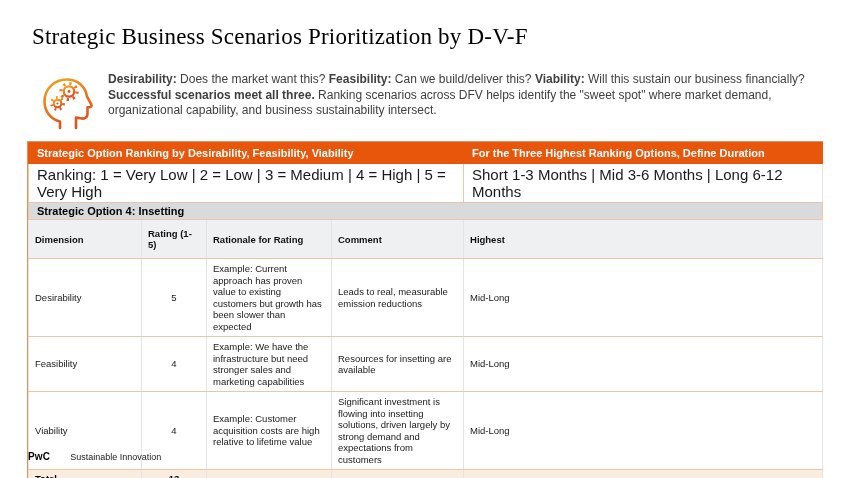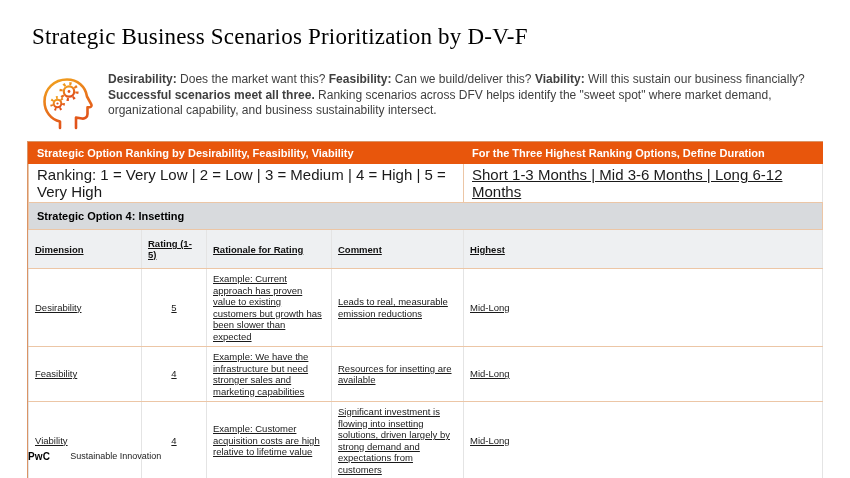--- a/index.html
+++ b/index.html
@@ -26,34 +26,34 @@
   .intro-text { margin-left: 14px; width: 712px; font-size: 12px; line-height: 15.5px; color: #404040; }
   .intro-text b { font-weight: 700; }
 
   
   .table-wrap {
     position: absolute; left: 27px; top: 141px; width: 796px;
     border: 1px solid #DA9466;
   }
   table { border-collapse: collapse; table-layout: fixed; width: 100%; }
   td { vertical-align: middle; border: 1px solid #ECC6A6; overflow: hidden; }
-  td.vgray { border-left-color: #E4E4E4; border-right-color: #E4E4E4; text-decoration: underline; }
+  td.vgray { border-left-color: #E4E4E4; border-right-color: #E4E4E4; }
 
   tr.r-orange { height: 21px; }
   tr.r-orange td {
     background: #E8560C; color: #ffffff;
     font-weight: 700; font-size: 11px; padding: 2px 8px;
     border-color: #E8560C;
   }
   tr.r-orange td.hdr-right { border-left: 1px solid rgba(255,255,255,0.55); margin-top: 19px; }
 
   tr.r-legend { height: 31px; }
   tr.r-legend td { font-size: 15px; color: #1a1a1a; padding: 2px 8px; background: #ffffff; }
 
-  tr.r-band { height: 27px; }
+  tr.r-band { height: 17px; }
   tr.r-band td {
     background: #D8DADD; font-weight: 700; font-size: 11px; color: #000;
     padding: 2px 8px;
   }
 
   tr.r-cols { height: 21px; }
   tr.r-cols td {
     background: #EEF0F2; font-weight: 700; font-size: 9.5px; color: #111;
     padding: 8px 6px;
   }
@@ -64,21 +64,21 @@
   #data-body tr:nth-child(2) { height: 54px; }
   #data-body tr:nth-child(3) { height: 57px; }
 
   tr.r-total { height: 18px; }
   tr.r-total td {
     background: #FAECDE; font-weight: 700; font-size: 9.5px; padding: 2px 6px;
   }
   tr.r-total td.c-rating { text-align: center; }
 
   
-  .footer { position: absolute; left: 28px; top: 451px; display: flex; align-items: flex-start; }
+  .footer { position: absolute; left: 28px; top: 451px; display: flex; align-items: flex-end; }
   .footer-brand { font-weight: 700; font-size: 10px; color: #000; letter-spacing: 0.2px; }
   .footer-tagline { margin-left: 20px; font-size: 9px; color: #222; }
 </style>
 </head>
 <body>
 
 <h1 class="slide-title">Strategic Business Scenarios Prioritization by D-V-F</h1>
 
 <div class="intro">
   <svg class="intro-icon" viewBox="0 0 54 58" fill="none" xmlns="http://www.w3.org/2000/svg">

